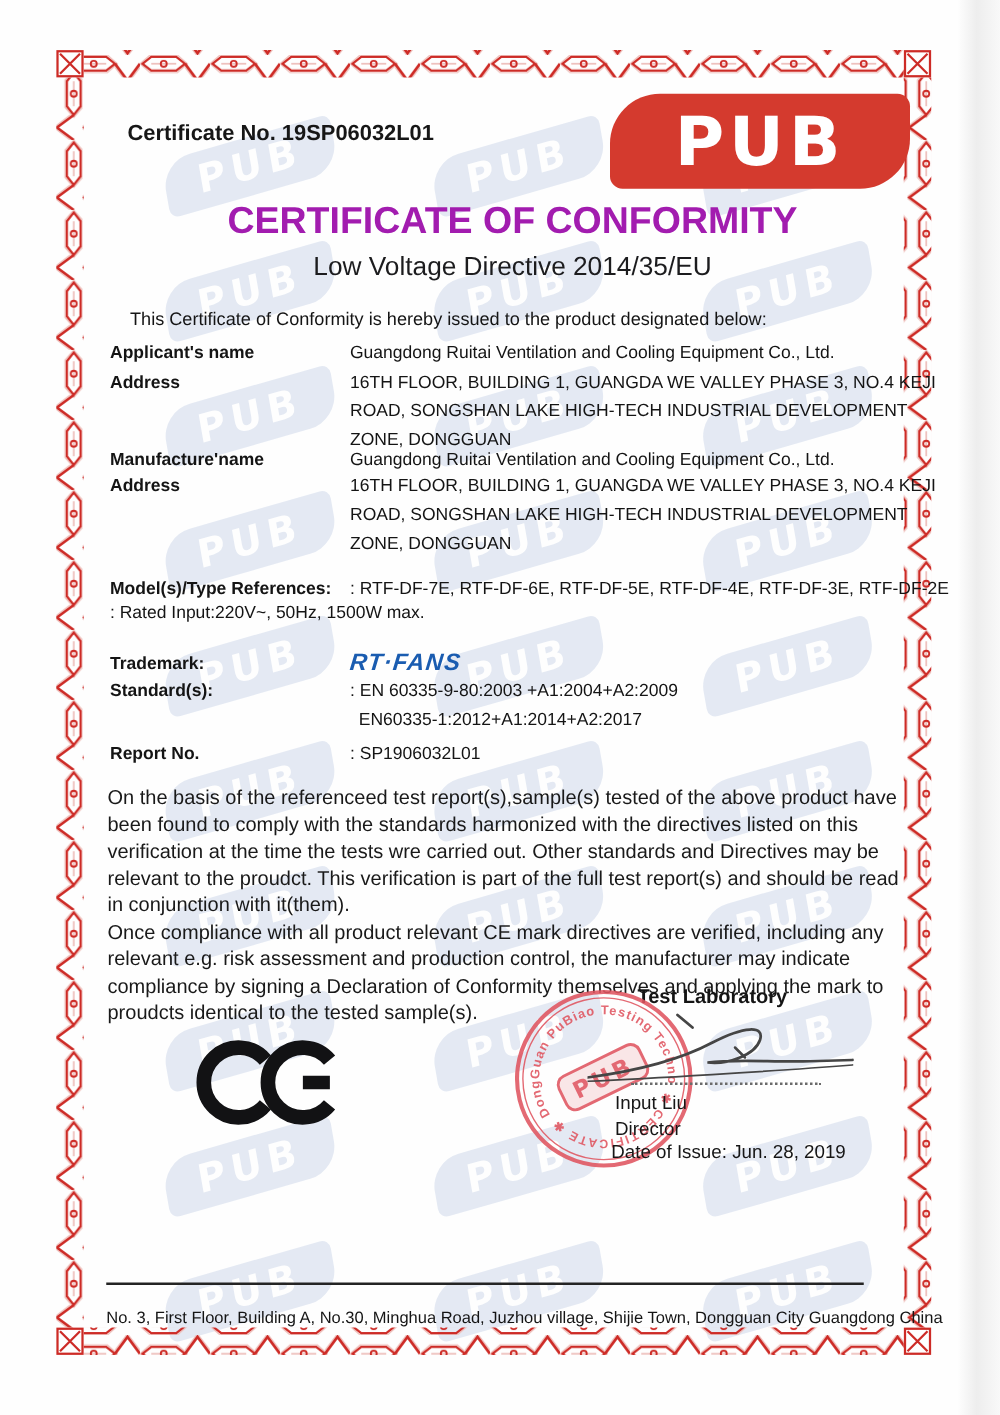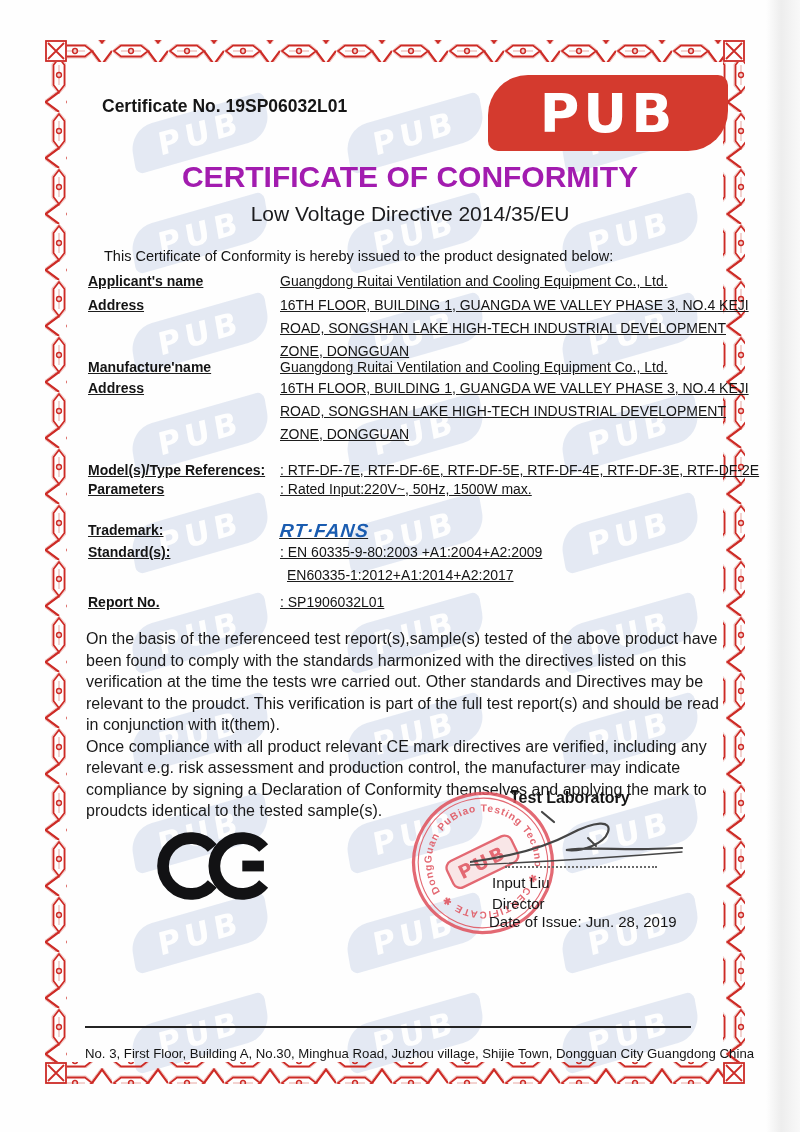--- a/index.html
+++ b/index.html
@@ -19,21 +19,21 @@
   
   .content{position:absolute;left:0;top:0;width:800px;height:1132px;z-index:3;}
   .abs{position:absolute;}
   .certno{left:102px;top:96px;font-size:17.5px;font-weight:bold;color:#161616;}
   .logo{left:488px;top:75px;width:240px;height:76px;background:#d43a2e;
         border-radius:40px 10px 40px 10px;display:flex;align-items:center;justify-content:center;
         font-family:"DejaVu Sans",sans-serif;font-weight:bold;font-size:54px;color:#fff;letter-spacing:4px;}
   .title{left:70px;top:160px;width:680px;text-align:center;font-size:30px;font-weight:bold;color:#a21caf;letter-spacing:0px;}
   .subtitle{left:70px;top:202px;width:680px;text-align:center;font-size:21px;font-weight:normal;color:#1c1c1e;}
   .intro{left:104px;top:248px;font-size:14.5px;color:#141414;}
-  .frow{position:absolute;left:88px;width:640px;display:flex;text-decoration:underline;}
+  .frow{position:absolute;left:88px;width:640px;display:flex;}
   .flabel{width:192px;font-size:14px;font-weight:bold;color:#141414;flex:none;}
   .fvalue{font-size:14px;color:#141414;line-height:23px;margin-top:-3px;}
   .fvalue>div{white-space:nowrap;}
   .ind65{margin-left:65px;}
   .ind7{margin-left:7px;}
   .tmk{color:#1a5cb0;font-size:19px;font-weight:bold;font-style:italic;letter-spacing:1px;transform:skewX(-6deg);}
   .paras{left:86px;top:628px;width:644px;font-size:16px;line-height:21.5px;color:#191919;}
   .paras p{margin:0;}
   .test-lab{left:510px;top:789px;font-size:16px;font-weight:bold;color:#141414;}
   .ce{left:155px;top:828px;}
@@ -172,21 +172,20 @@
 
 
     <div class="frow" style="top:462px">
       <div class="flabel">Model(s)/Type References:</div>
       <div class="fvalue">
         <div>: RTF-DF-7E, RTF-DF-6E, RTF-DF-5E, RTF-DF-4E, RTF-DF-3E, RTF-DF-2E</div>
       </div>
     </div>
 
     <div class="frow" style="top:481px">
-      <div class="flabel">Parameters</div>
       <div class="fvalue">
         <div>: Rated Input:220V~, 50Hz, 1500W max.</div>
       </div>
     </div>
 
     <div class="frow" style="top:522px">
       <div class="flabel">Trademark:</div>
       <div class="fvalue">
         <div class="tmk">RT·FANS</div>
       </div>

